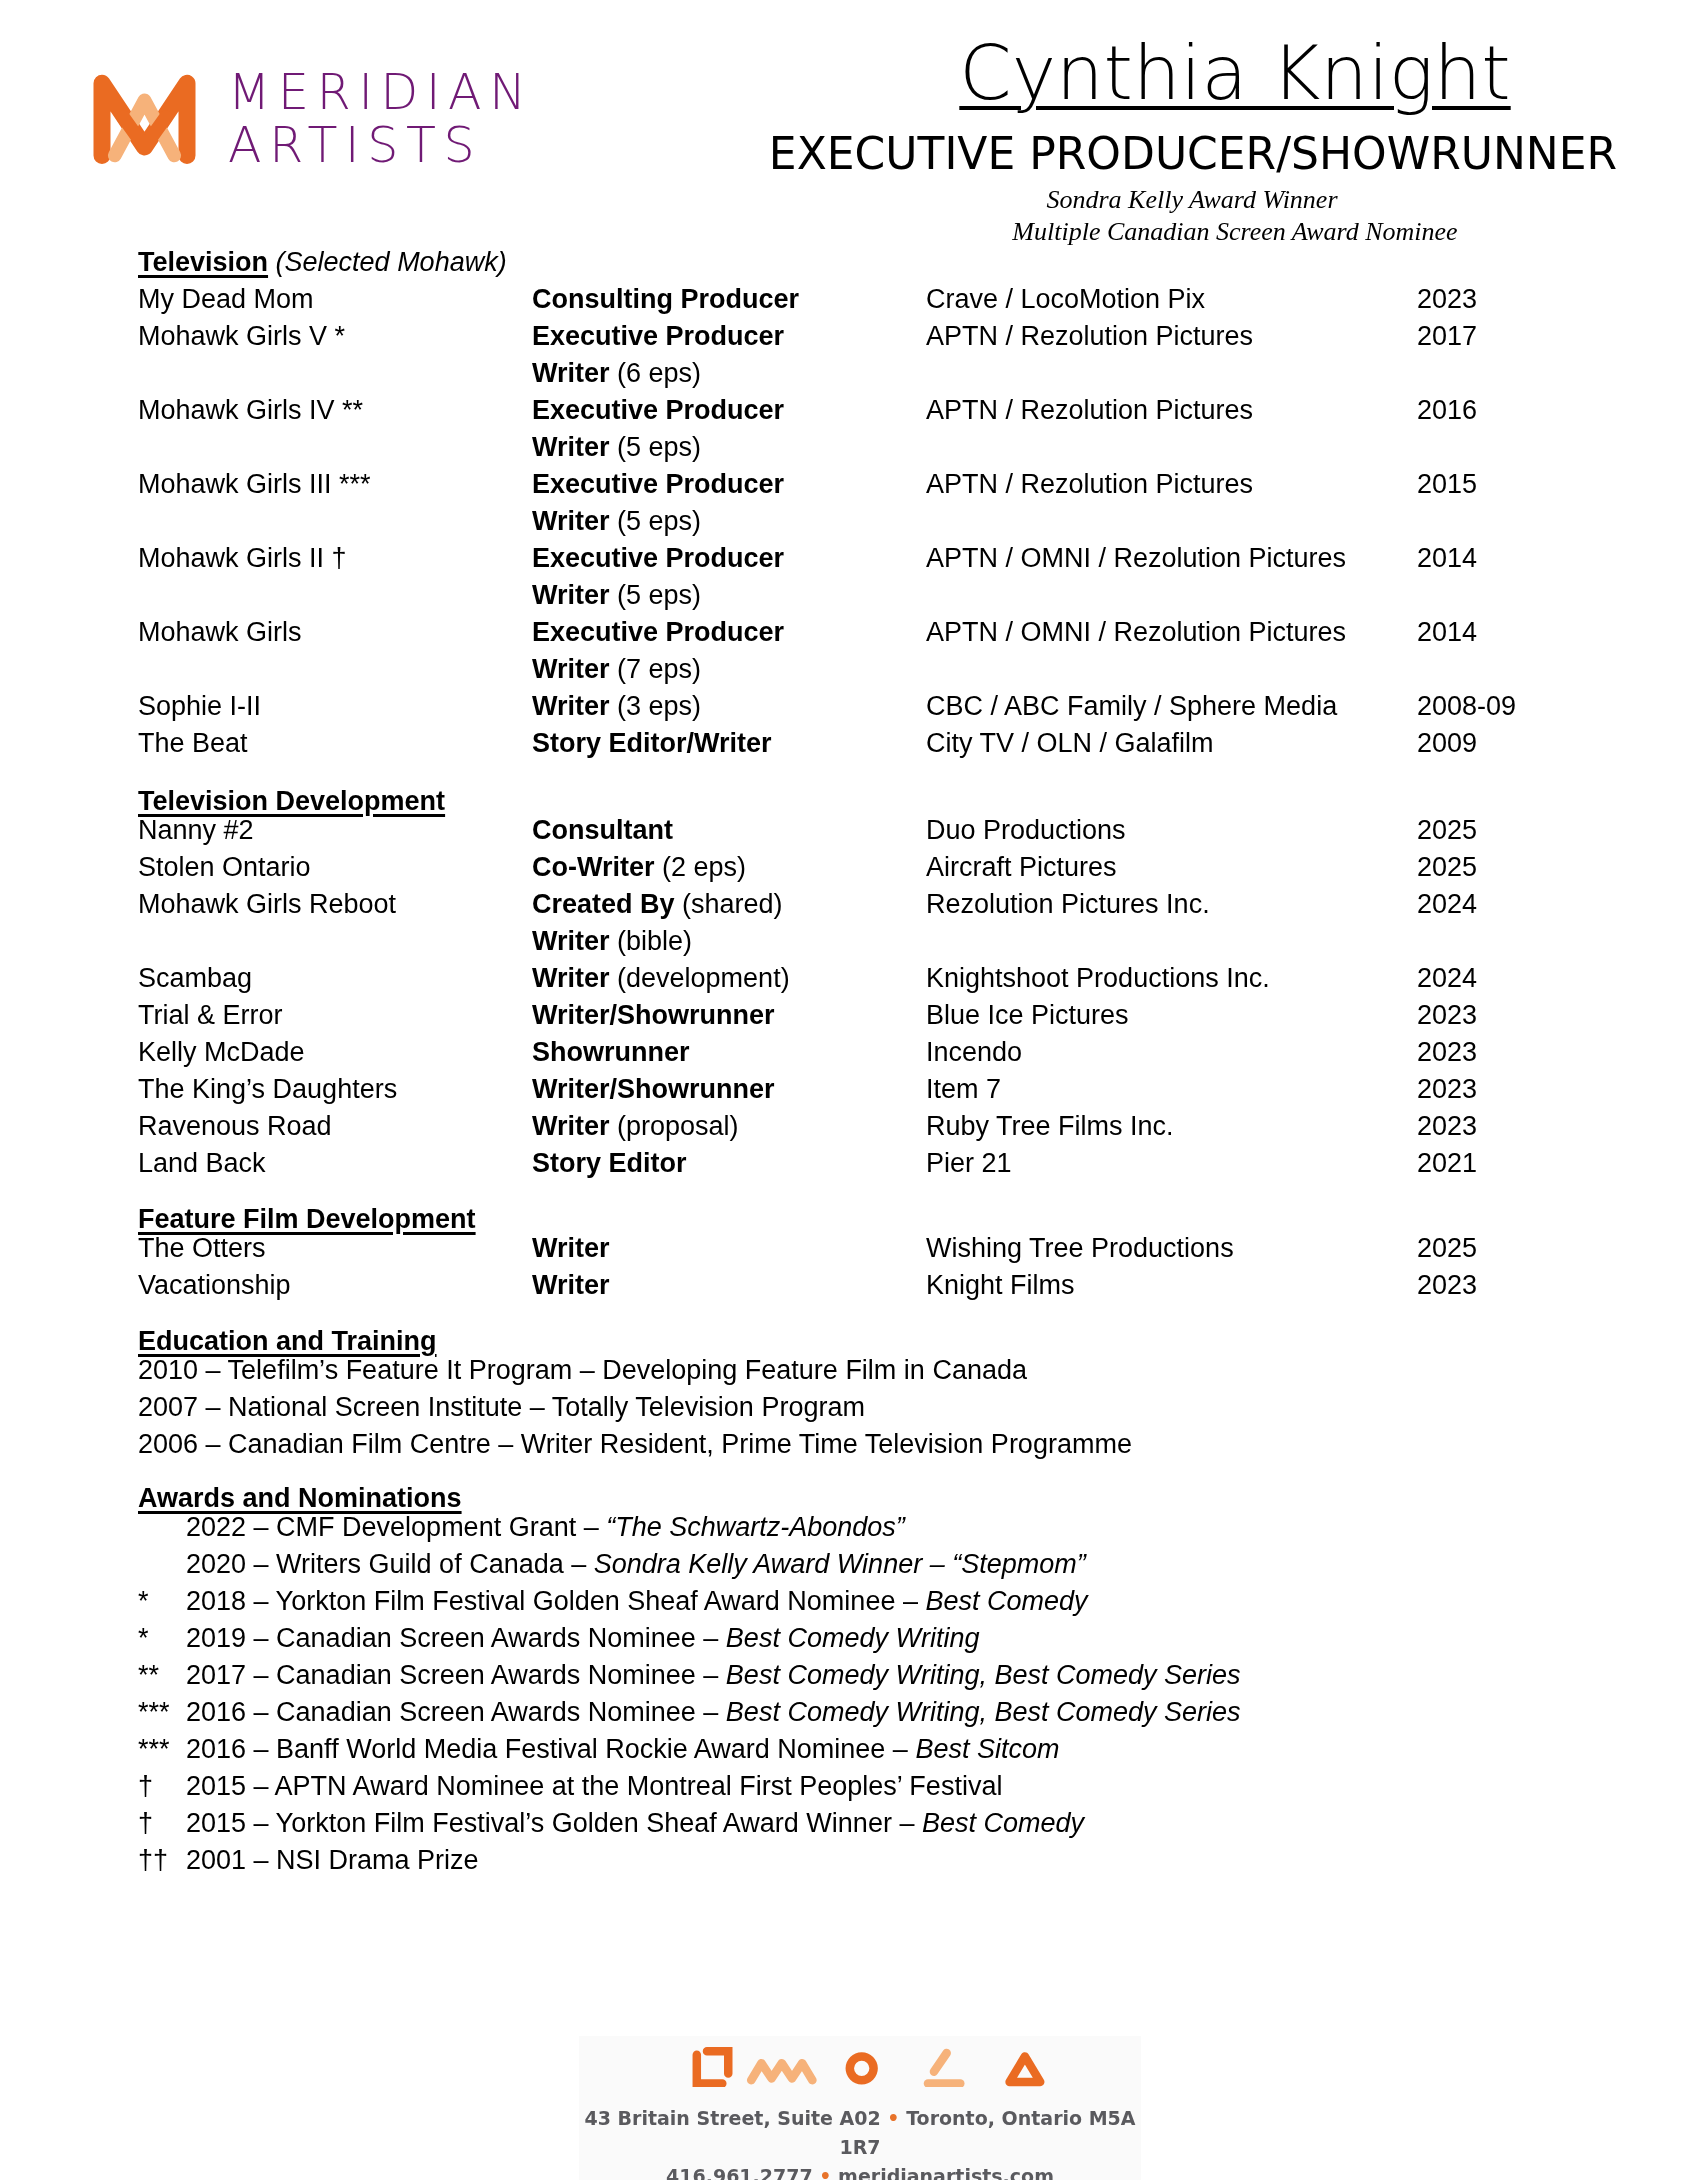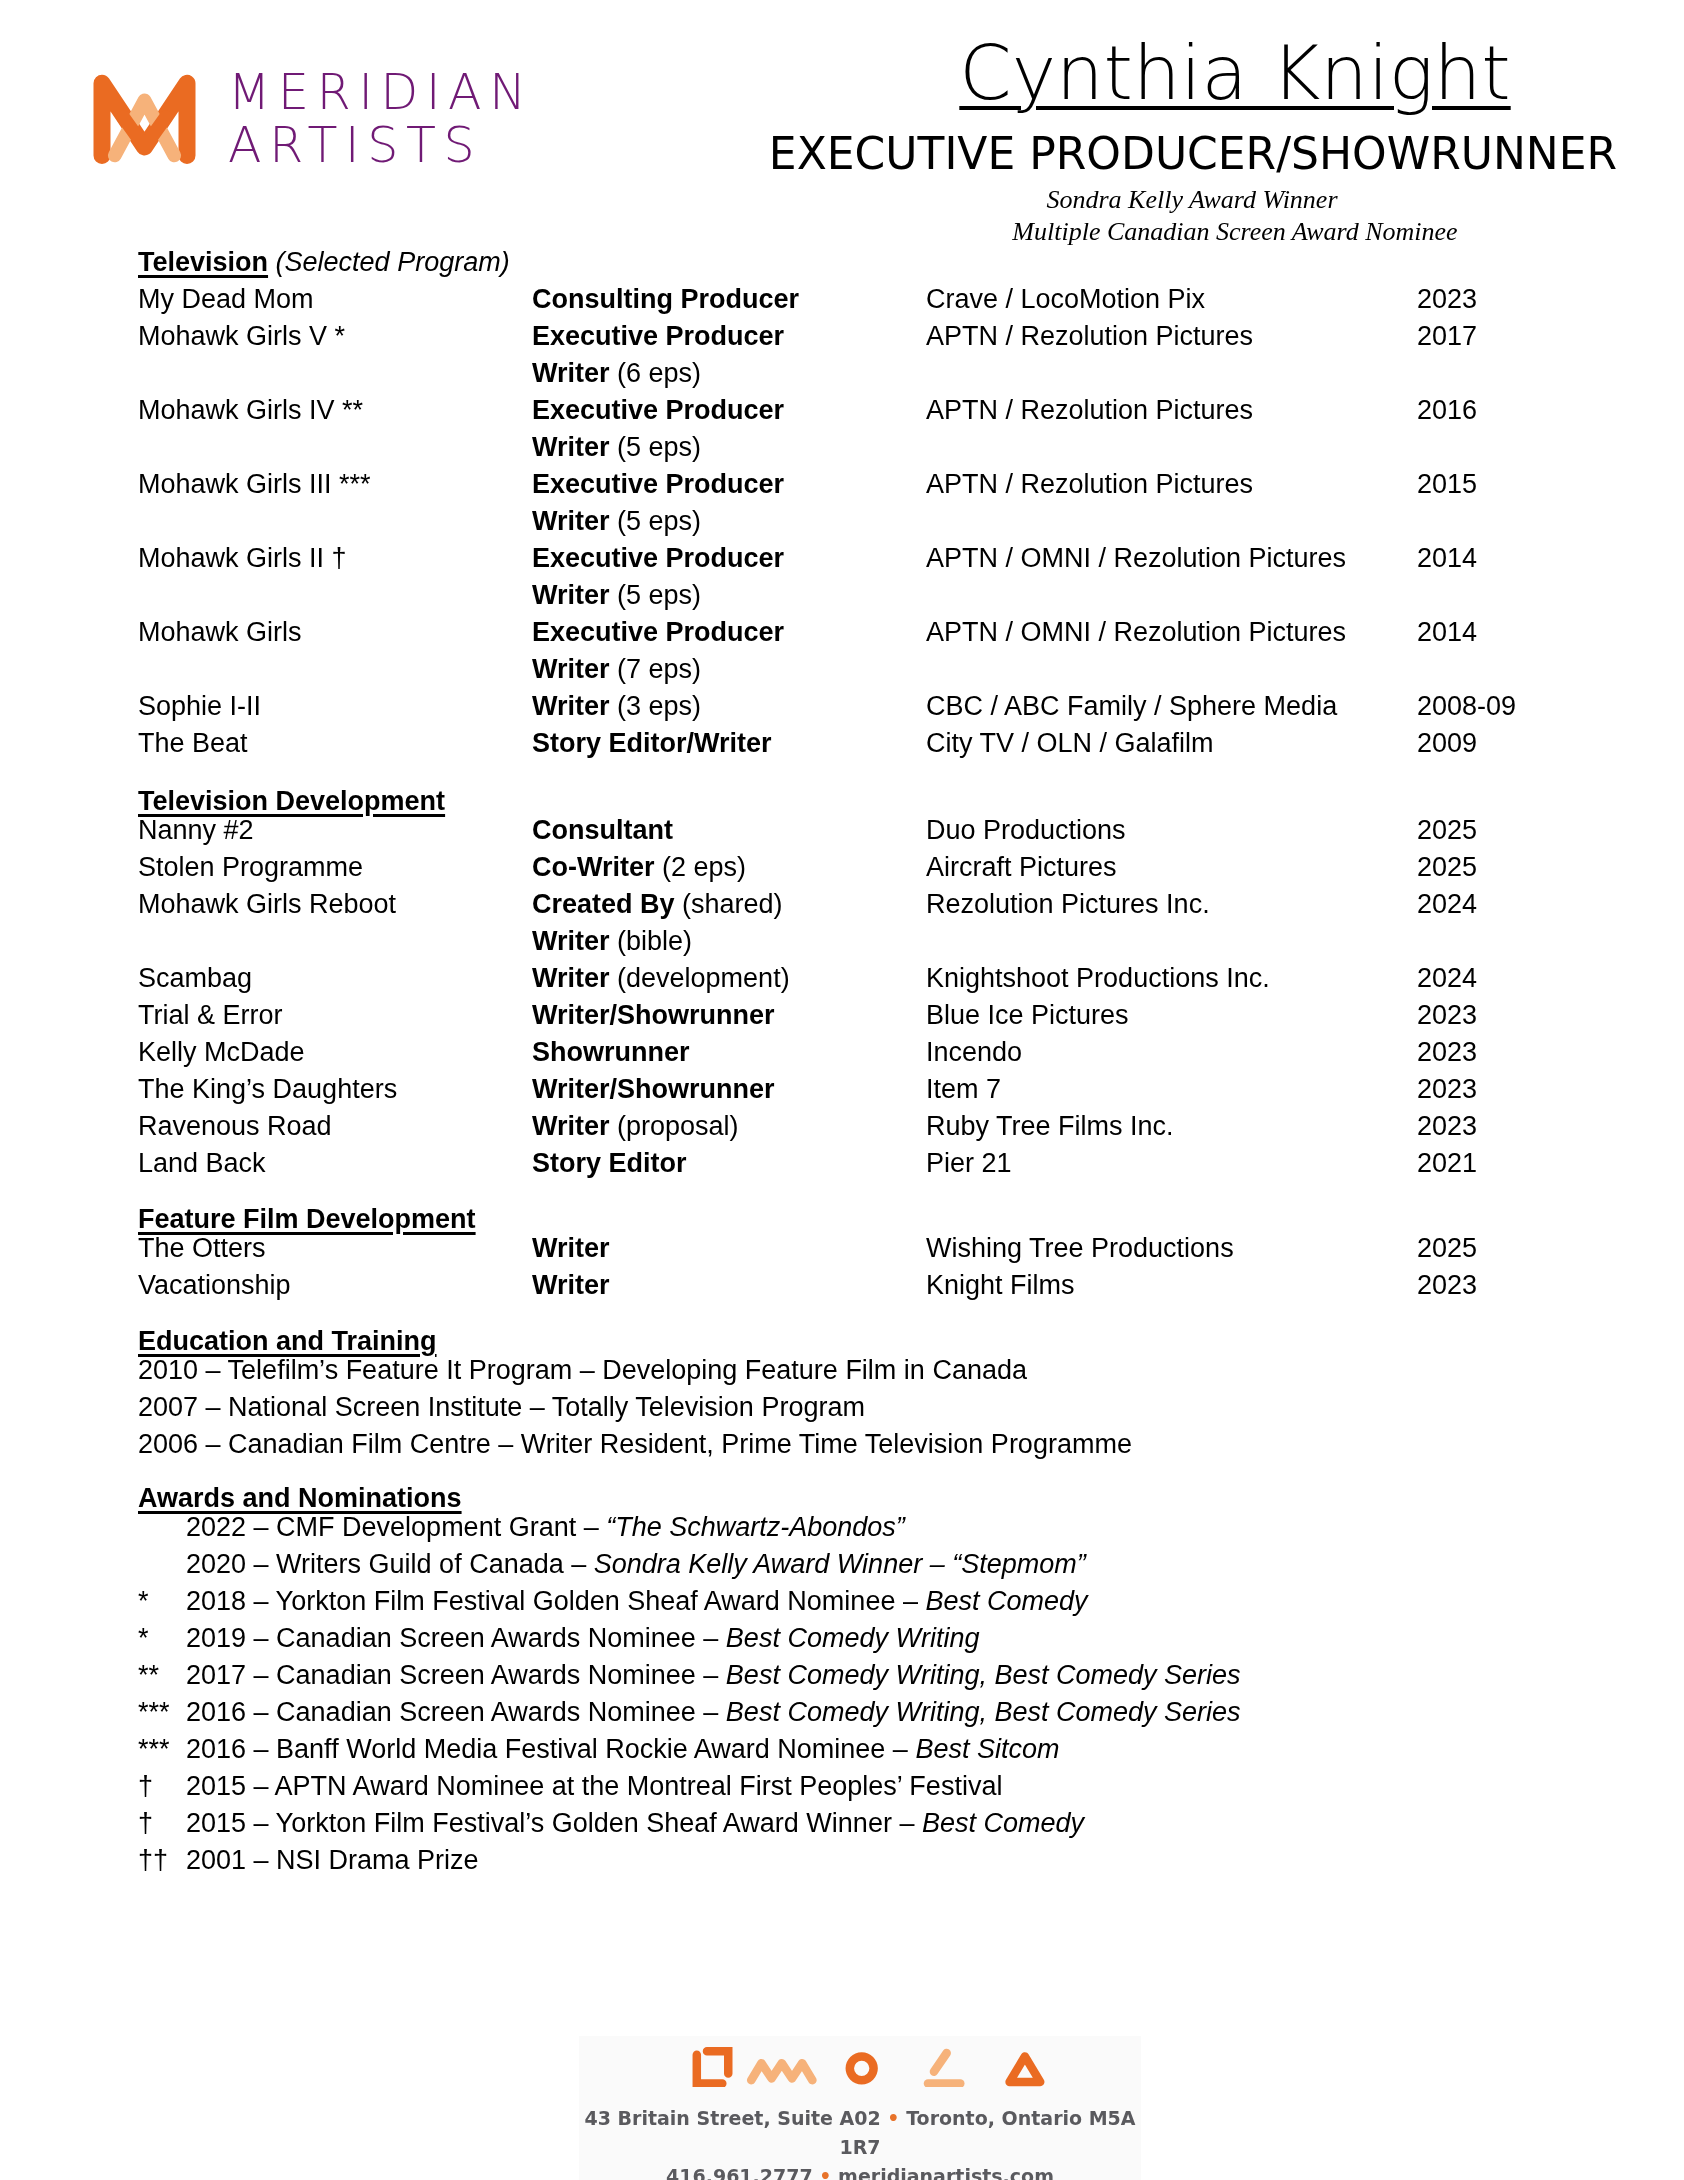--- a/index.html
+++ b/index.html
@@ -51,21 +51,21 @@
   </div>
 </div>
 
 <div class="name">Cynthia Knight</div>
 <div class="title">EXECUTIVE PRODUCER/SHOWRUNNER</div>
 <div class="tag tag1">Sondra Kelly Award Winner</div>
 <div class="tag tag2">Multiple Canadian Screen Award Nominee</div>
 
 <div class="section" style="top:244px">
   <div class="row">
-    <span class="c1"><span class="sec-head">Television</span> <span class="sec-sub">(Selected Program)</span></span>
+    <span class="c1"><span class="sec-head">Television</span> <span class="sec-sub">(Selected Mohawk)</span></span>
   </div>
   <div id="tv-rows">
       <div class="row">
         <span class="c1">My Dead Mom</span>
         <span class="c2"><span class="b">Consulting Producer</span><span></span></span>
         <span class="c3">Crave / LocoMotion Pix</span>
         <span class="c4">2023</span>
       </div>
       <div class="row">
         <span class="c1">Mohawk Girls V *</span>
@@ -147,21 +147,21 @@
     <span class="c1 sec-head">Television Development</span>
   </div>
   <div id="tvdev-rows">
       <div class="row">
         <span class="c1">Nanny #2</span>
         <span class="c2"><span class="b">Consultant</span><span></span></span>
         <span class="c3">Duo Productions</span>
         <span class="c4">2025</span>
       </div>
       <div class="row">
-        <span class="c1">Stolen Programme</span>
+        <span class="c1">Stolen Ontario</span>
         <span class="c2"><span class="b">Co-Writer</span><span> (2 eps)</span></span>
         <span class="c3">Aircraft Pictures</span>
         <span class="c4">2025</span>
       </div>
       <div class="row">
         <span class="c1">Mohawk Girls Reboot</span>
         <span class="c2"><span class="b">Created By</span><span> (shared)</span></span>
         <span class="c3">Rezolution Pictures Inc.</span>
         <span class="c4">2024</span>
       </div>

